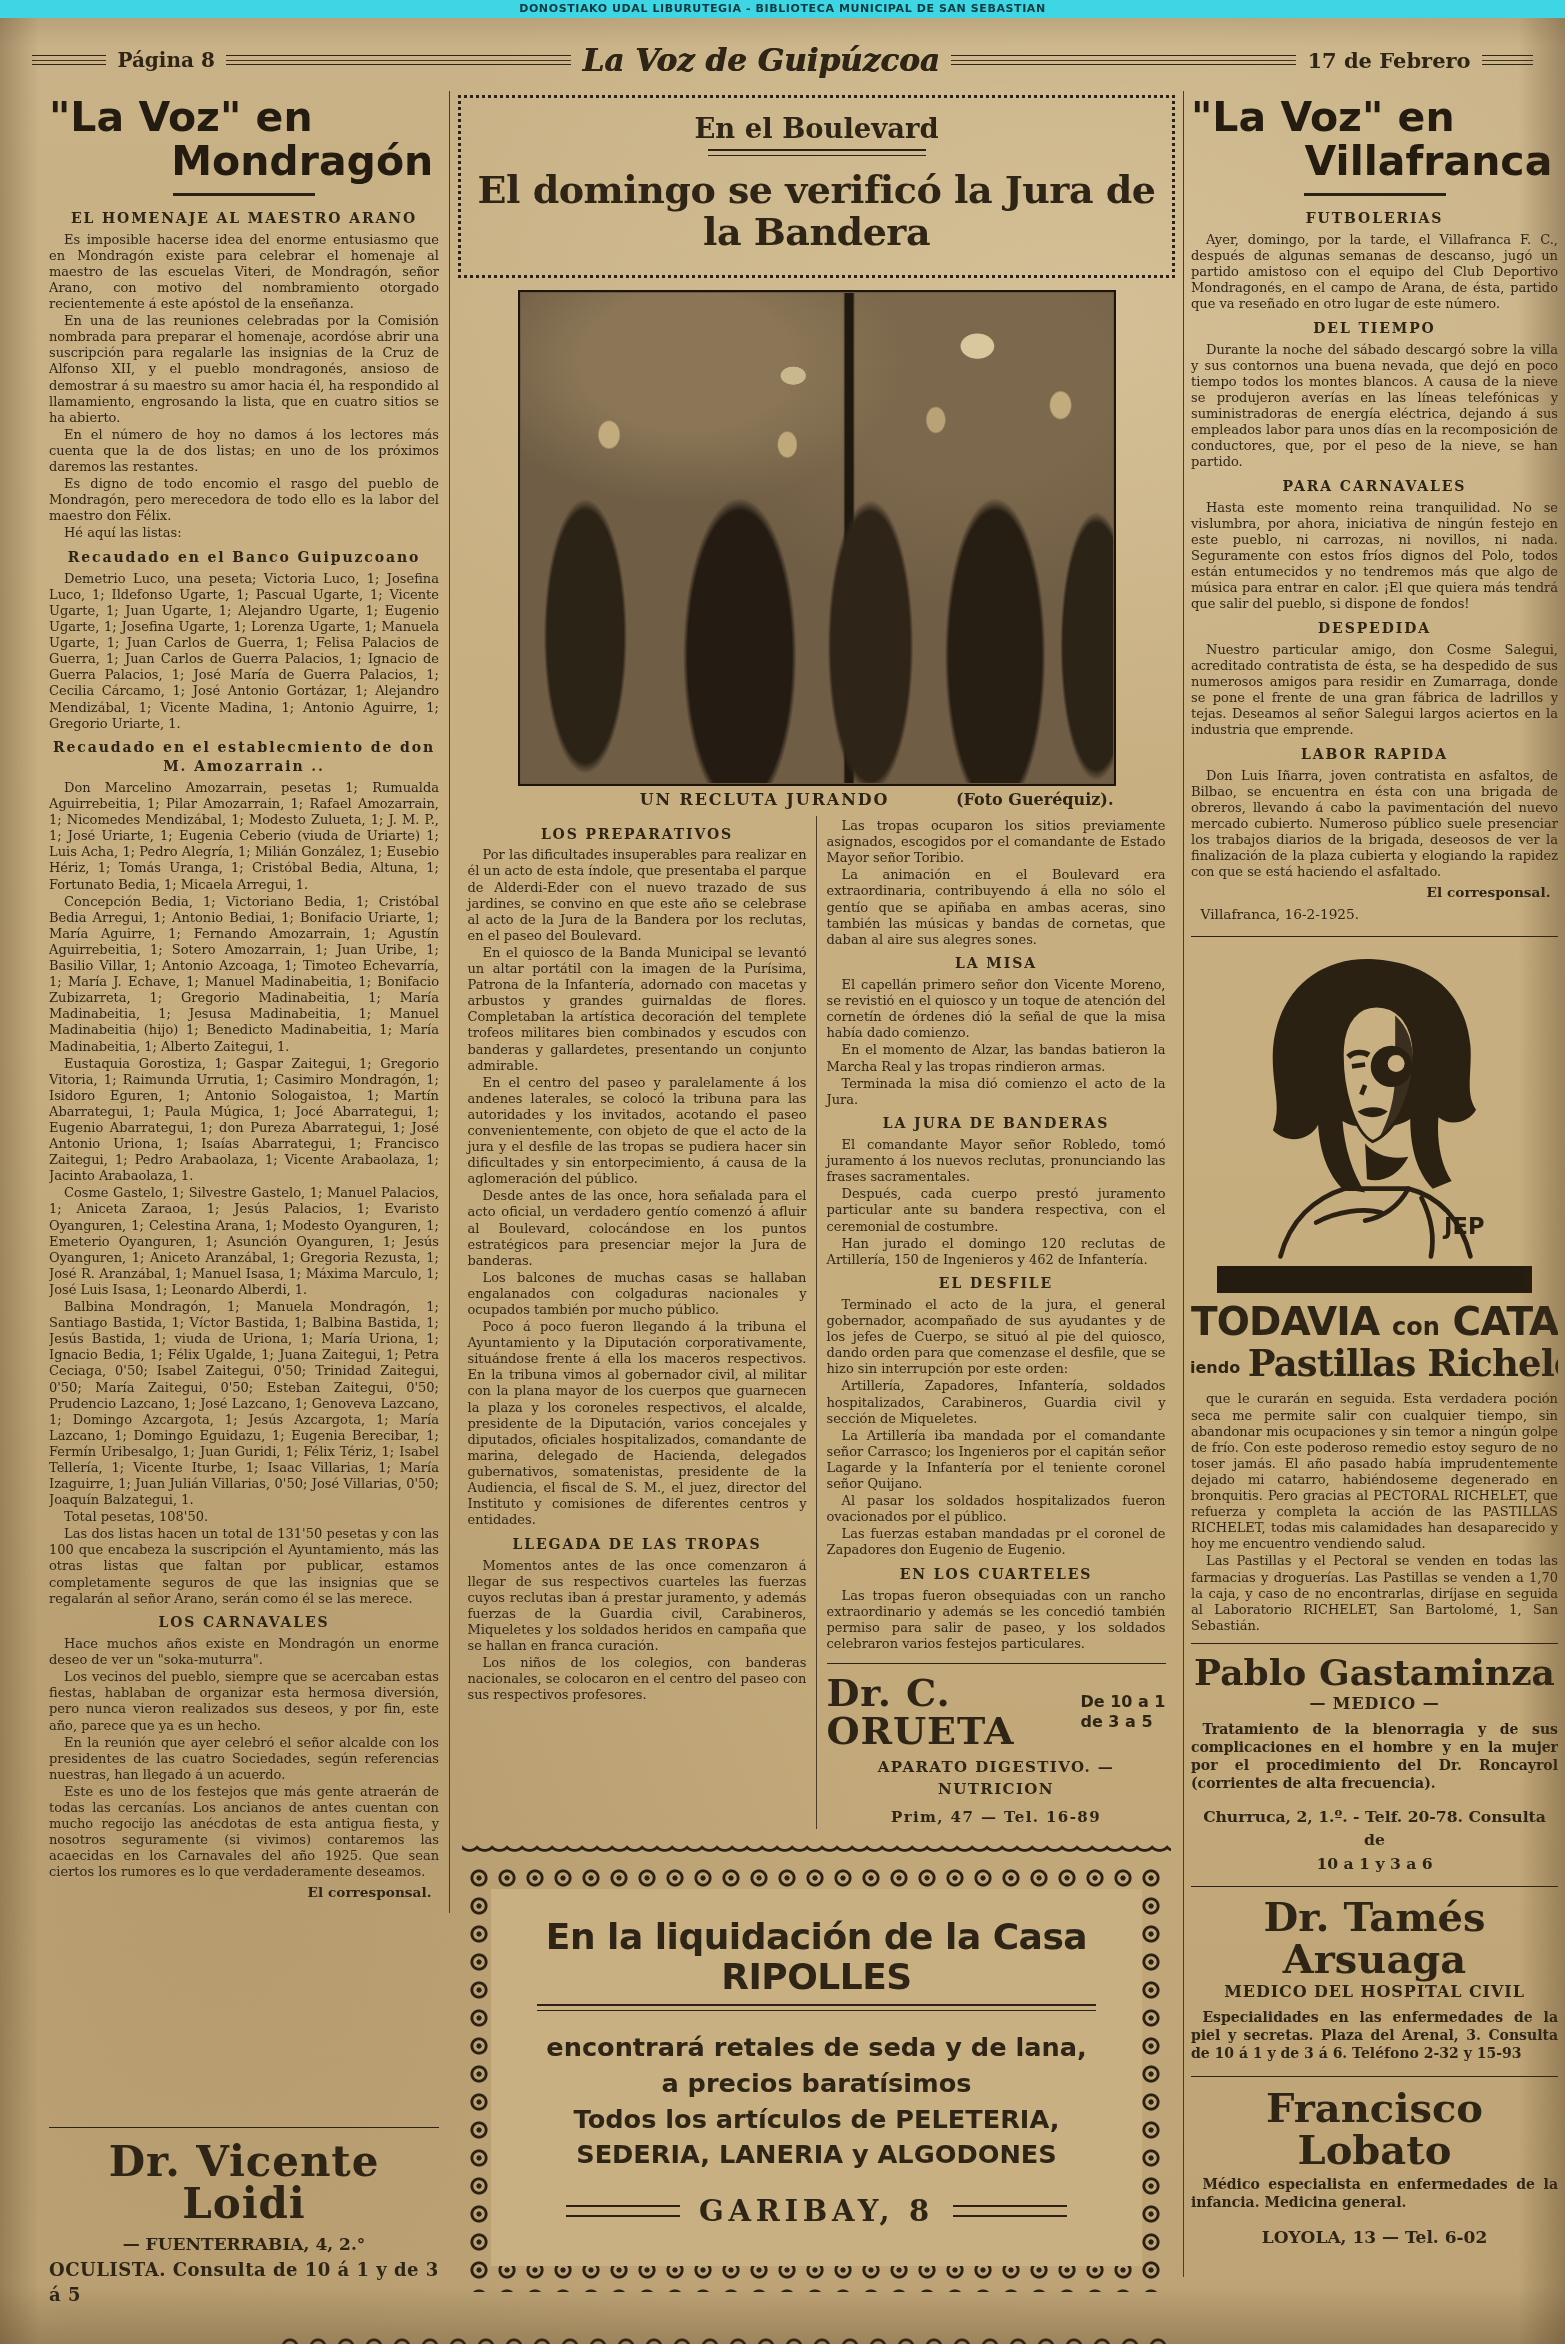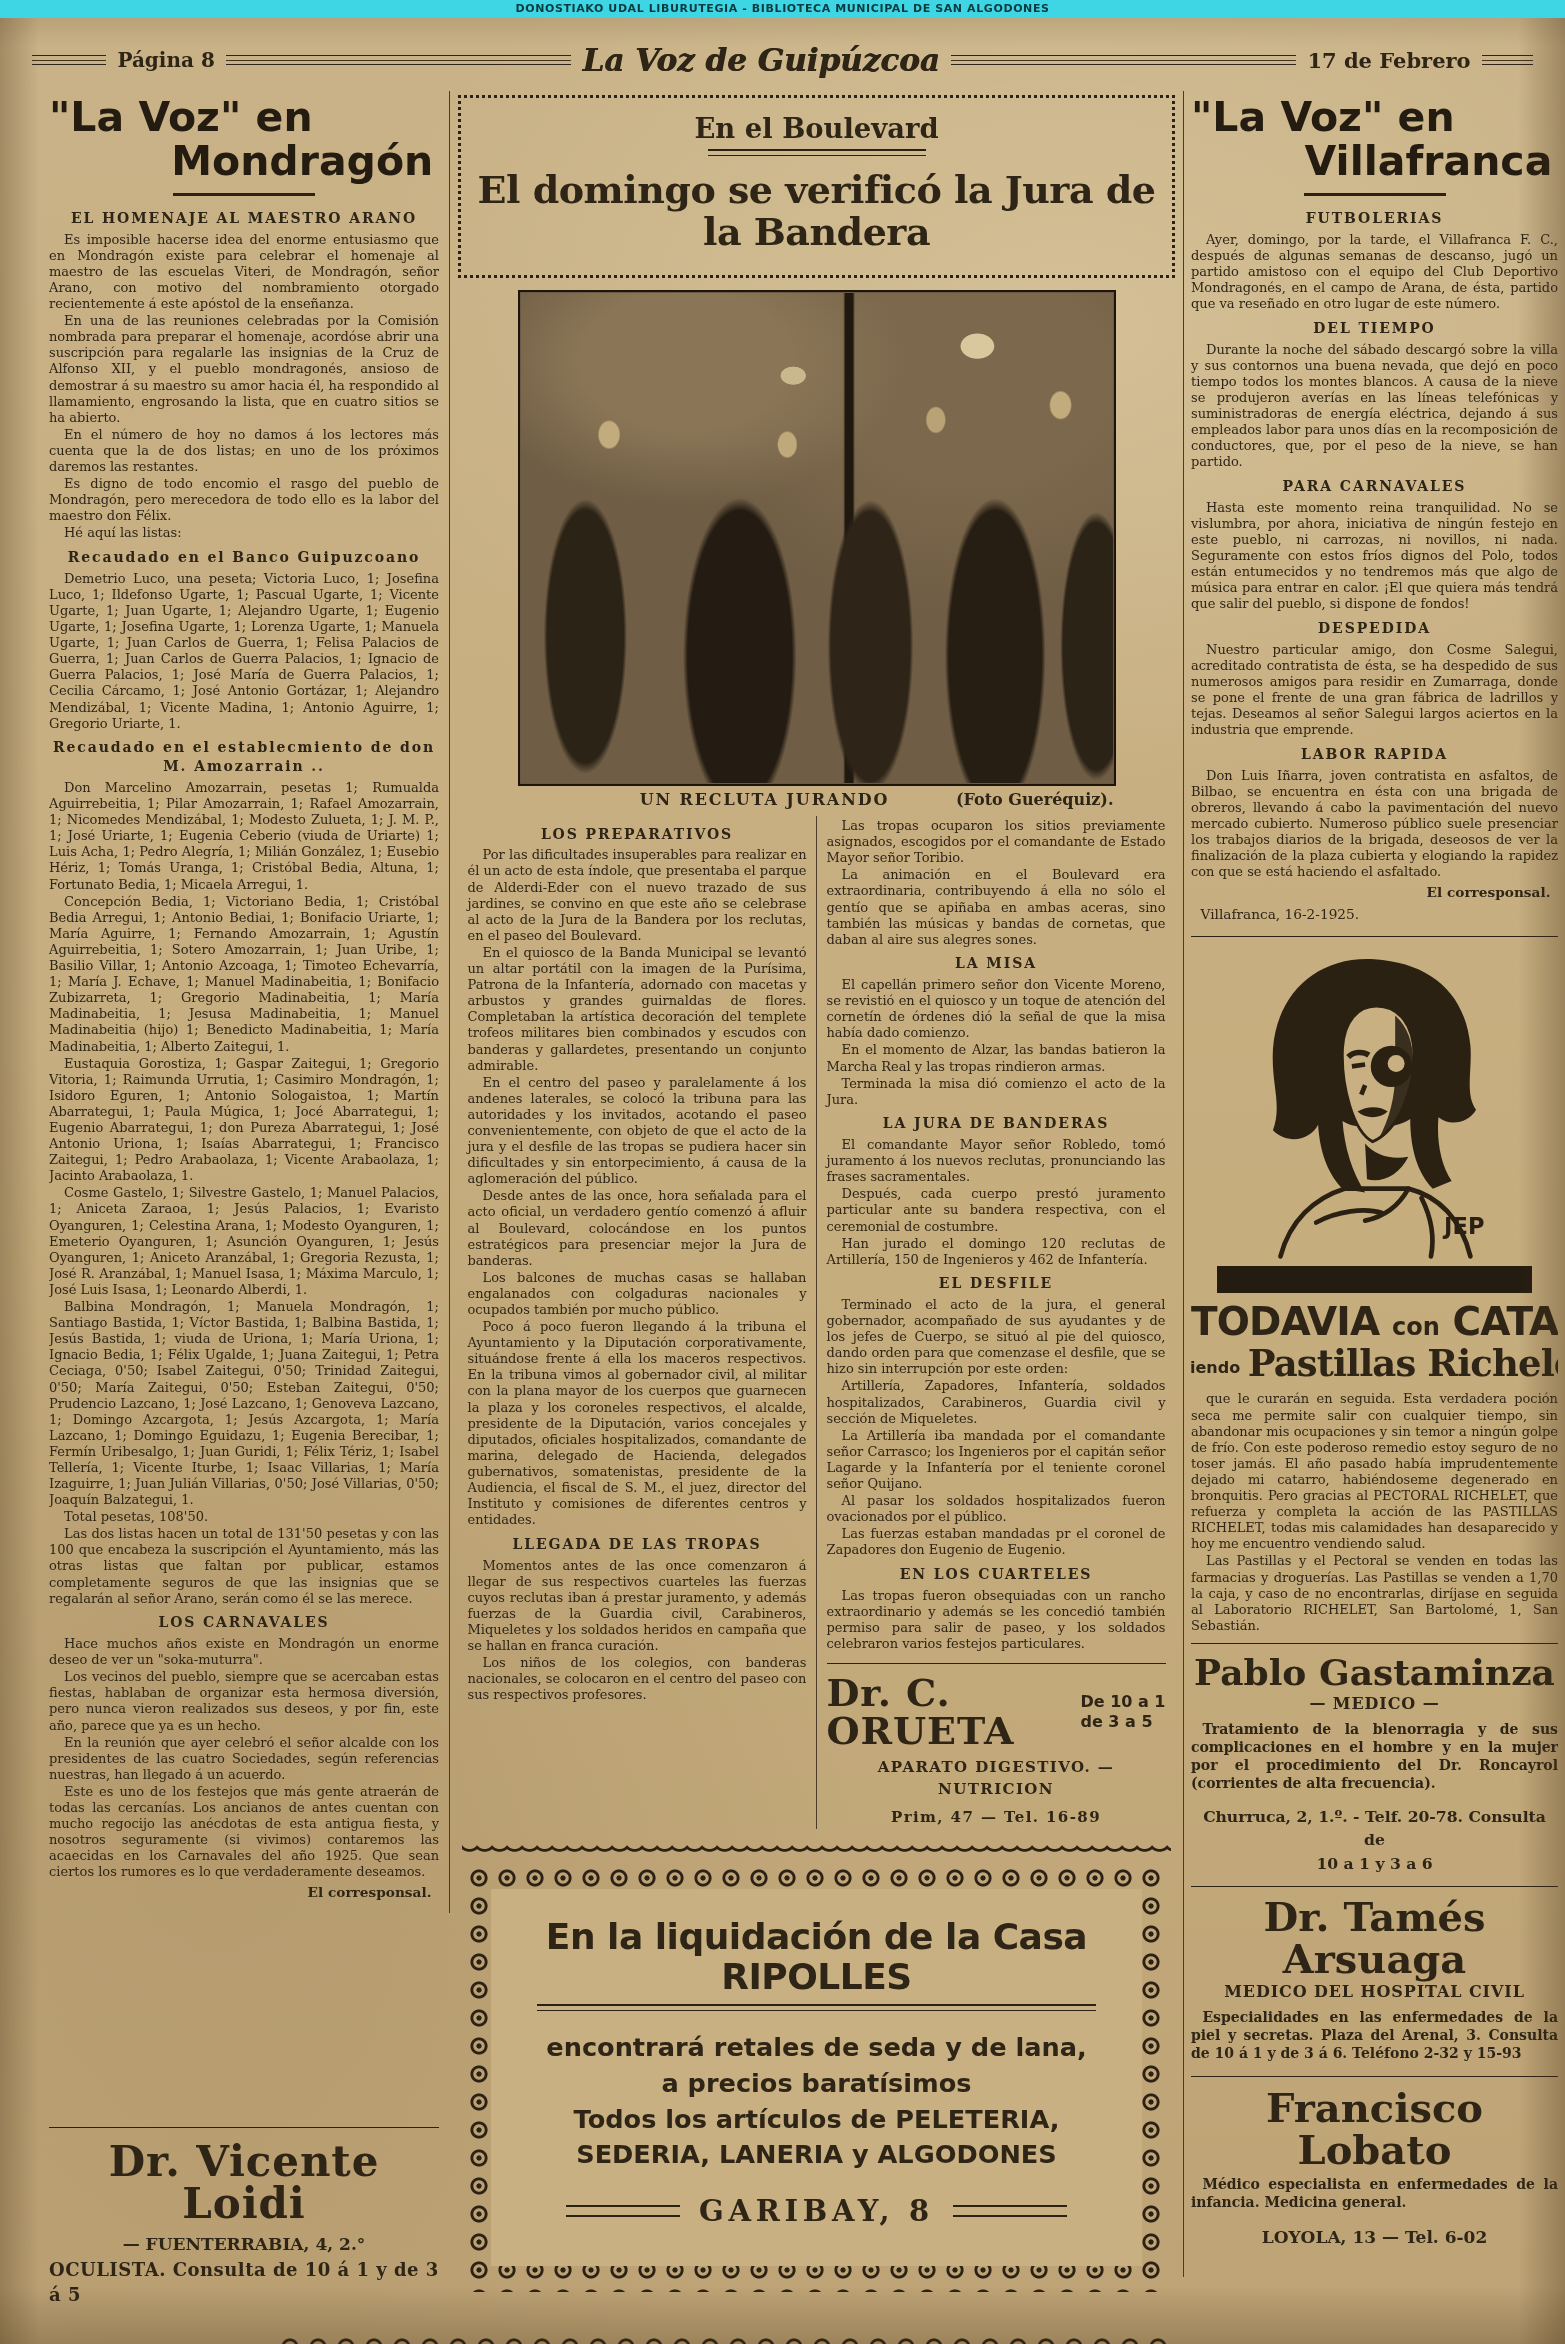--- a/index.html
+++ b/index.html
@@ -127,21 +127,21 @@
   .doc-body{font-weight:bold;font-size:14px;line-height:1.3;text-align:justify;text-indent:11.4px;margin-top:3.8px;}
   .doc-addr{font:bold 15.6px/1.45 "DejaVu Serif",serif;text-align:center;margin-top:1.9px;}
   .bottom-ornament{position:absolute;left:276px;width:897px;bottom:-3.8px;height:15px;overflow:hidden;
     background-image:radial-gradient(circle, #2b2115 2.2px, transparent 3px),
       radial-gradient(circle, transparent 5.2px, #2b2115 6.2px, #2b2115 8.1px, transparent 9px);
     background-size:28px 28px,28px 28px;}
 </style>
 </head>
 <body>
 
-<div class="scan-banner">DONOSTIAKO UDAL LIBURUTEGIA - BIBLIOTECA MUNICIPAL DE SAN ALGODONES</div>
+<div class="scan-banner">DONOSTIAKO UDAL LIBURUTEGIA - BIBLIOTECA MUNICIPAL DE SAN SEBASTIAN</div>
 
 <div class="masthead">
   <span class="stripes st-a"></span>
   <span class="mh-page">Página 8</span>
   <span class="stripes st-b"></span>
   <span class="mh-title">La Voz de Guipúzcoa</span>
   <span class="stripes st-c"></span>
   <span class="mh-date">17 de Febrero</span>
   <span class="stripes st-d"></span>
 </div>

